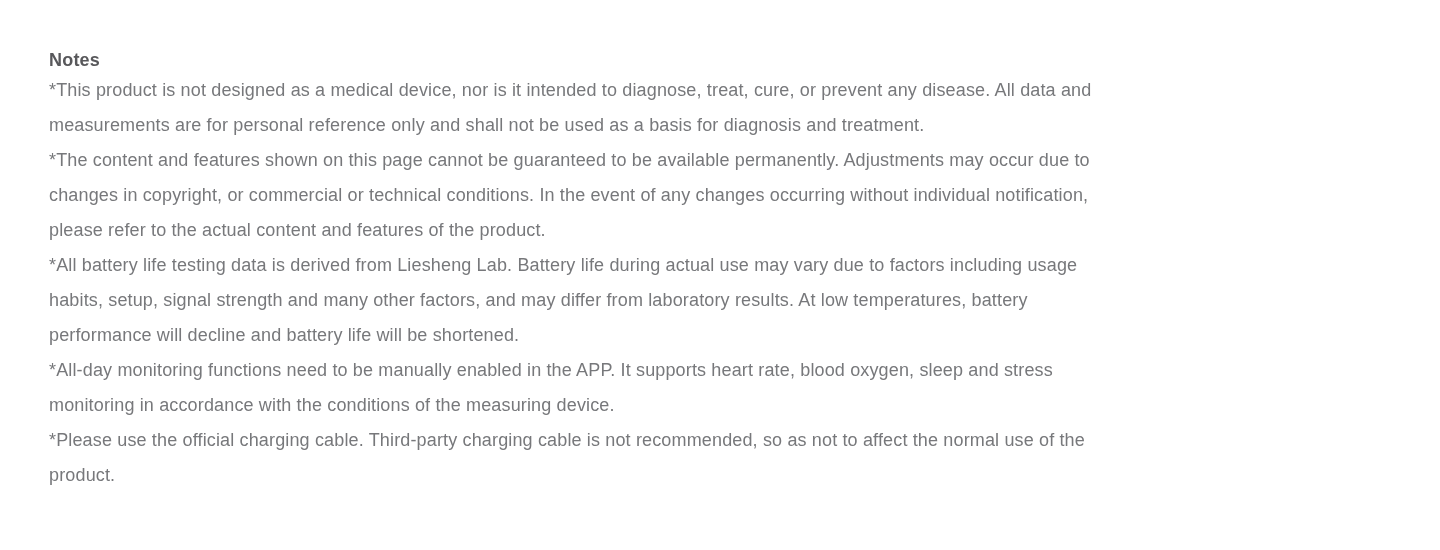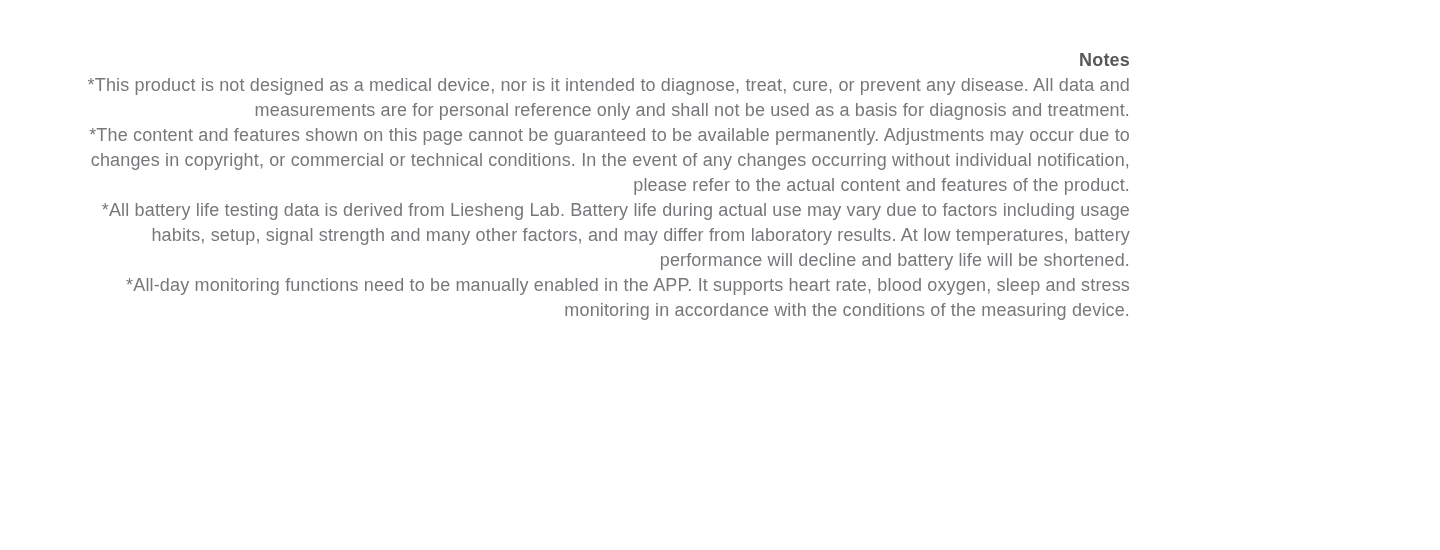--- a/index.html
+++ b/index.html
@@ -9,41 +9,41 @@
     width: 1440px;
     height: 550px;
     overflow: hidden;
   }
   .notes-section {
     box-sizing: border-box;
     width: 1178px;
     padding: 48px 48px 0 49px;
     font-family: "Liberation Sans", sans-serif;
     color: #77787b;
-    text-align: right;
   }
   .notes-heading {
     margin: 0;
     font-size: 18px;
     line-height: 25px;
     font-weight: 700;
     color: #58585b;
     letter-spacing: 0.2px;
   }
   .note-paragraph {
     margin: 0;
     font-size: 18px;
-    line-height: 25px;
+    line-height: 35px;
     font-weight: 400;
     letter-spacing: 0.15px;
     max-width: 1343px;
   }
 </style>
 </head>
 <body>
 
 <div class="notes-section">
   <h2 class="notes-heading">Notes</h2>
   <p class="note-paragraph">*This product is not designed as a medical device, nor is it intended to diagnose, treat, cure, or prevent any disease. All data and measurements are for personal reference only and shall not be used as a basis for diagnosis and treatment.</p>
   <p class="note-paragraph">*The content and features shown on this page cannot be guaranteed to be available permanently. Adjustments may occur due to changes in copyright, or commercial or technical conditions. In the event of any changes occurring without individual notification, please refer to the actual content and features of the product.</p>
   <p class="note-paragraph">*All battery life testing data is derived from Liesheng Lab. Battery life during actual use may vary due to factors including usage habits, setup, signal strength and many other factors, and may differ from laboratory results. At low temperatures, battery performance will decline and battery life will be shortened.</p>
   <p class="note-paragraph">*All-day monitoring functions need to be manually enabled in the APP. It supports heart rate, blood oxygen, sleep and stress monitoring in accordance with the conditions of the measuring device.</p>
+  <p class="note-paragraph">*Please use the official charging cable. Third-party charging cable is not recommended, so as not to affect the normal use of the product.</p>
 </div>
 
 </body></html>

